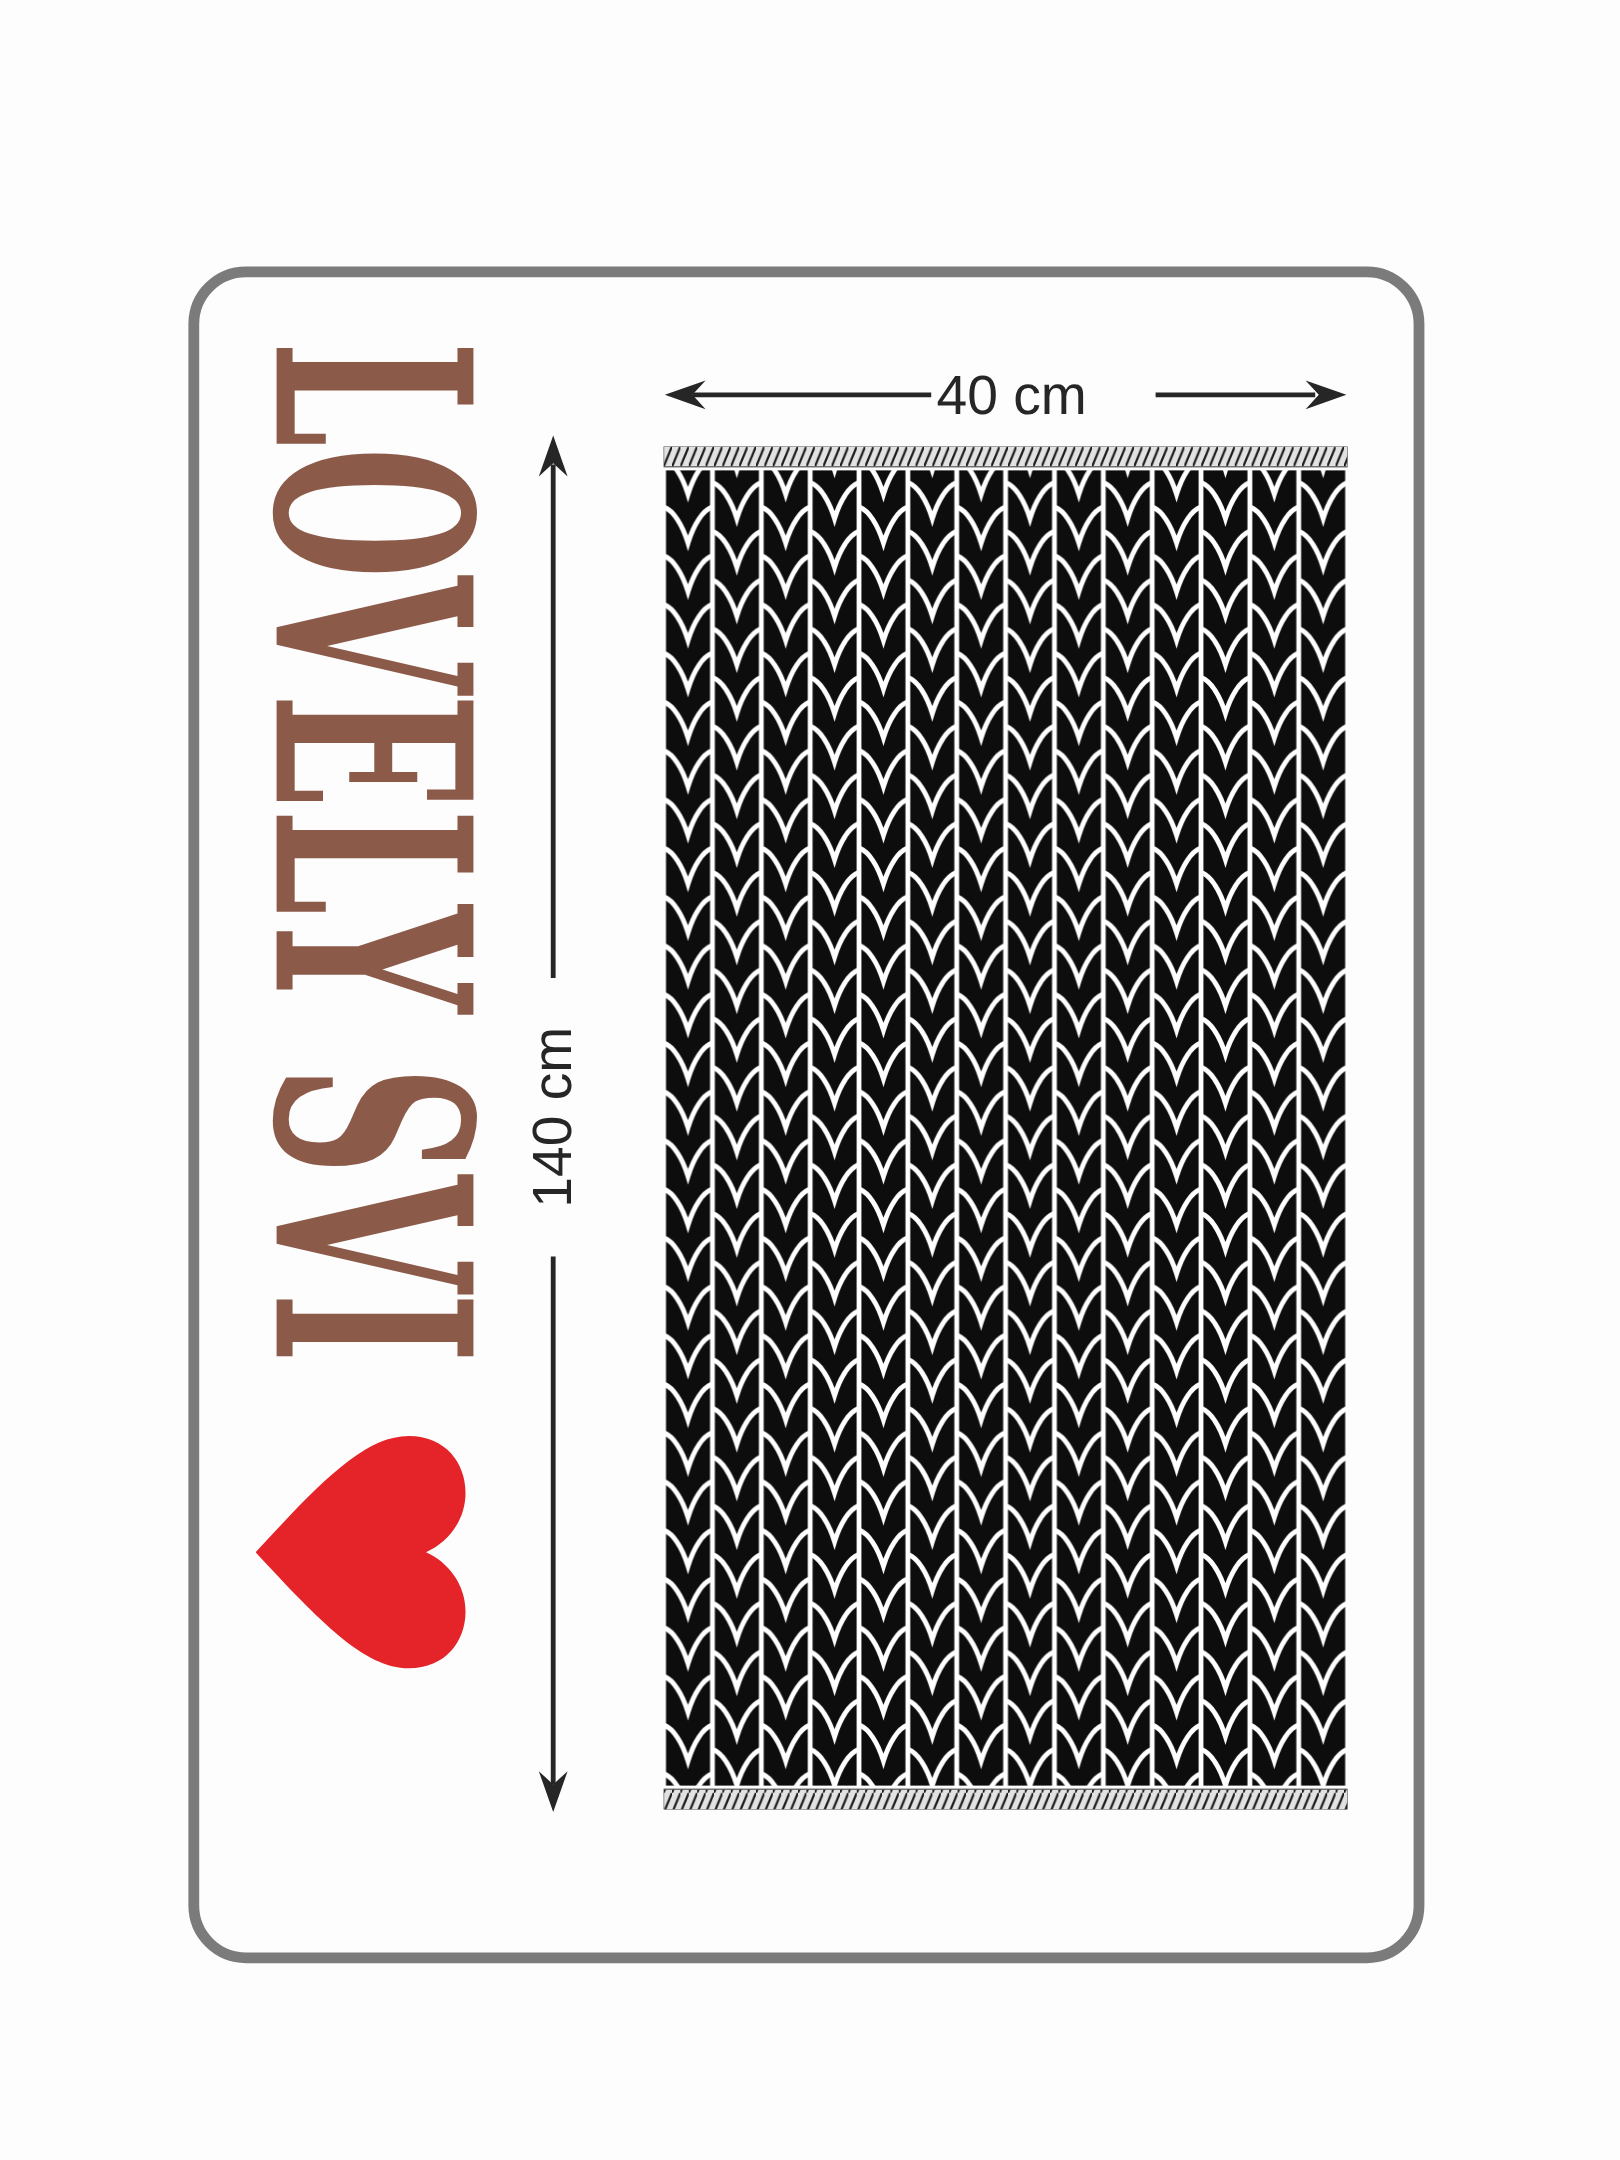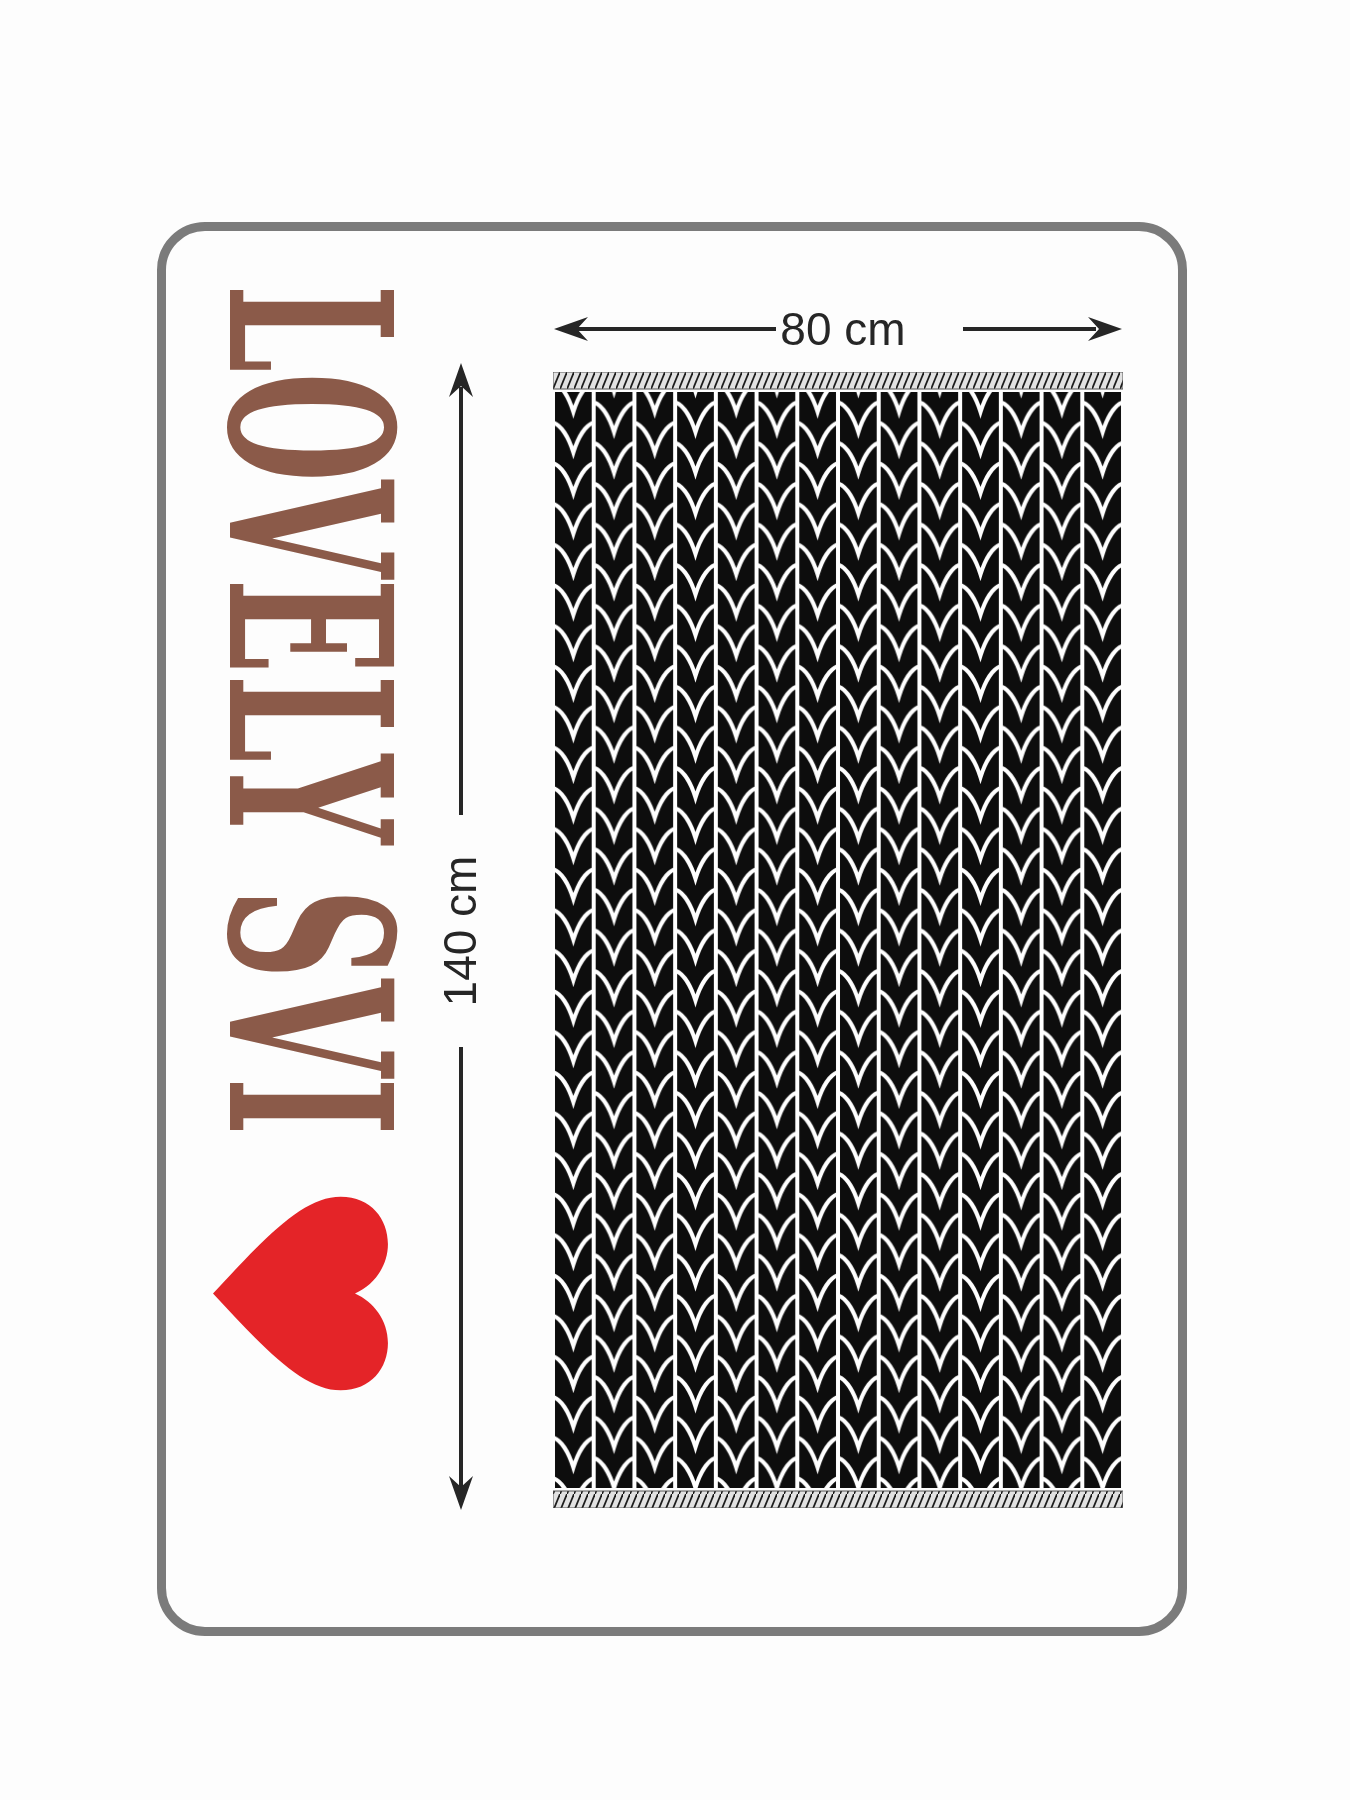--- a/index.html
+++ b/index.html
@@ -58,21 +58,21 @@
 
   <svg class="abs" style="left:550px;top:314px;" width="580" height="30" viewBox="0 0 580 30">
     <g stroke="#262626" stroke-width="4" fill="#262626">
       <polygon points="4,15 38,3 27,15 38,27" stroke="none"></polygon>
       <line x1="27" y1="15" x2="226" y2="15"></line>
       <line x1="413" y1="15" x2="546" y2="15"></line>
       <polygon points="572,15 538,3 549,15 538,27" stroke="none"></polygon>
     </g>
   </svg>
 
-  <div class="dim-label width">80 cm</div>
+  <div class="dim-label width">40 cm</div>
   <div class="dim-label height">140 cm</div>
 
   <svg class="abs" style="left:553px;top:372px;" width="570" height="1136" viewBox="0 0 570 1136">
     <defs>
 
       <pattern id="hatch" width="7" height="17" patternUnits="userSpaceOnUse">
         <rect width="7" height="17" fill="#e2e2e2"></rect>
         <line x1="0" y1="17" x2="7" y2="0" stroke="#1c1c1c" stroke-width="1.8"></line>
       </pattern>
 

